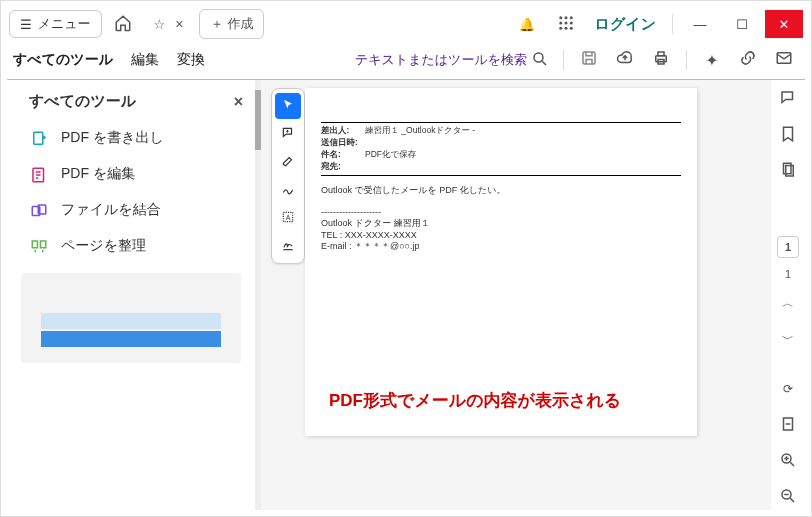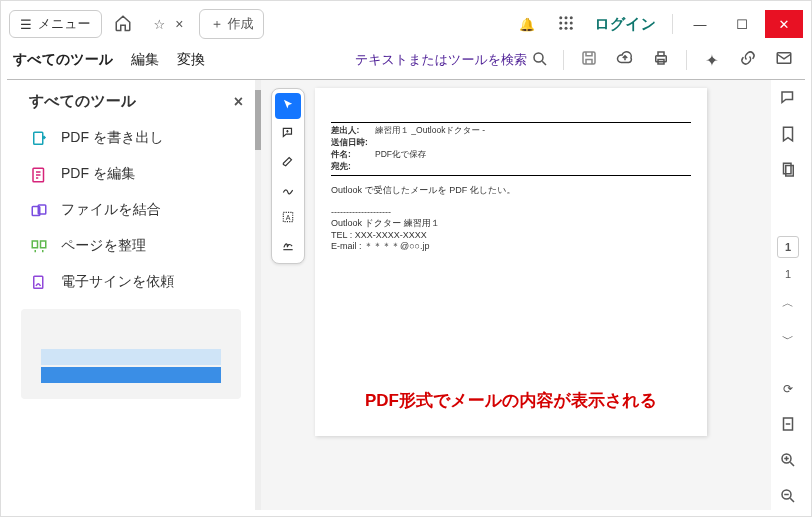--- a/index.html
+++ b/index.html
@@ -36,25 +36,25 @@
 .sb-card .bar1{position:absolute;left:20px;right:20px;top:40px;height:16px;background:#cfe4f7}
 .sb-card .bar2{position:absolute;left:20px;right:20px;top:58px;height:16px;background:#3a8ee6}
 .sb-scroll{width:6px;background:#eee;display:flex;flex-direction:column}
 .sb-thumb{width:6px;height:60px;background:#aaa;margin-top:10px}
 .doc-area{flex:1;display:flex;background:#f5f5f5;position:relative;padding:8px}
 
 .tool-float{position:absolute;left:10px;top:8px;width:32px;background:#fff;border:1px solid #ccc;border-radius:8px;display:flex;flex-direction:column;align-items:center;padding:4px 0;gap:2px;box-shadow:0 1px 3px rgba(0,0,0,.1)}
 .tool-float .fbtn{width:26px;height:26px;display:flex;align-items:center;justify-content:center;border-radius:4px;cursor:pointer}
 .tool-float .fbtn.active{background:#1476ff;color:#fff}
 
-.page{margin-left:46px;width:360px;height:320px;background:#fff;box-shadow:1px 1px 4px rgba(0,0,0,.15);padding:14px 16px;font-size:9px;color:#333;position:relative}
+.page{margin-left:36px;width:360px;height:320px;background:#fff;box-shadow:1px 1px 4px rgba(0,0,0,.15);padding:14px 16px;font-size:9px;color:#333;position:relative}
 .page hr{border:none;border-top:1px solid #000;margin:2px 0}
 .meta-row{display:flex;gap:6px;font-size:8.5px}
 .meta-row .lbl{width:38px;font-weight:bold}
-.callout{position:absolute;left:0;right:0;bottom:24px;text-align:center;font-size:17px;font-weight:bold;color:#d40000;padding:0 10px}
+.callout{position:absolute;left:0;right:0;bottom:24px;text-align:left;font-size:17px;font-weight:bold;color:#d40000;padding:0 24px}
 
 .rail{width:34px;display:flex;flex-direction:column;align-items:center;padding-top:6px;gap:10px}
 .rail .ricon{width:26px;height:26px;display:flex;align-items:center;justify-content:center;color:#555;cursor:pointer}
 .rail .pagenum{width:20px;height:20px;display:flex;align-items:center;justify-content:center;background:#fff;border:1px solid #ccc;border-radius:3px;font-size:11px;font-weight:bold;color:#555}
 .rail .sub{font-size:11px;color:#555;border:none;background:none}
 svg{width:18px;height:18px}
 .small-svg svg{width:14px;height:14px}
 </style>
 </head>
 <body>
@@ -214,29 +214,20 @@
       <div class="sb-item">
           <span class="sb-icon">
             <svg viewBox="0 0 24 24" fill="none" stroke="#5fb84e" stroke-width="2">
               <rect x="3" y="4" width="7" height="9"></rect>
               <rect x="14" y="4" width="7" height="9"></rect>
               <path d="M7 16v3M17 16v3"></path>
             </svg>
           </span>
           <span>ページを整理</span>
         </div>
-      <div class="sb-item">
-          <span class="sb-icon">
-            <svg viewBox="0 0 24 24" fill="none" stroke="#9048d9" stroke-width="2">
-              <rect x="5" y="3" width="12" height="16" rx="1"></rect>
-              <path d="M8 16c2-4 4-4 6 0"></path>
-            </svg>
-          </span>
-          <span>電子サインを依頼</span>
-        </div>
       <div class="sb-card">
         <div class="bar1"></div>
           <div class="bar2"></div>
       </div>
     </div>
     <div class="sb-scroll">
         <div class="sb-thumb"></div>
       </div>
 
     <div class="doc-area">

